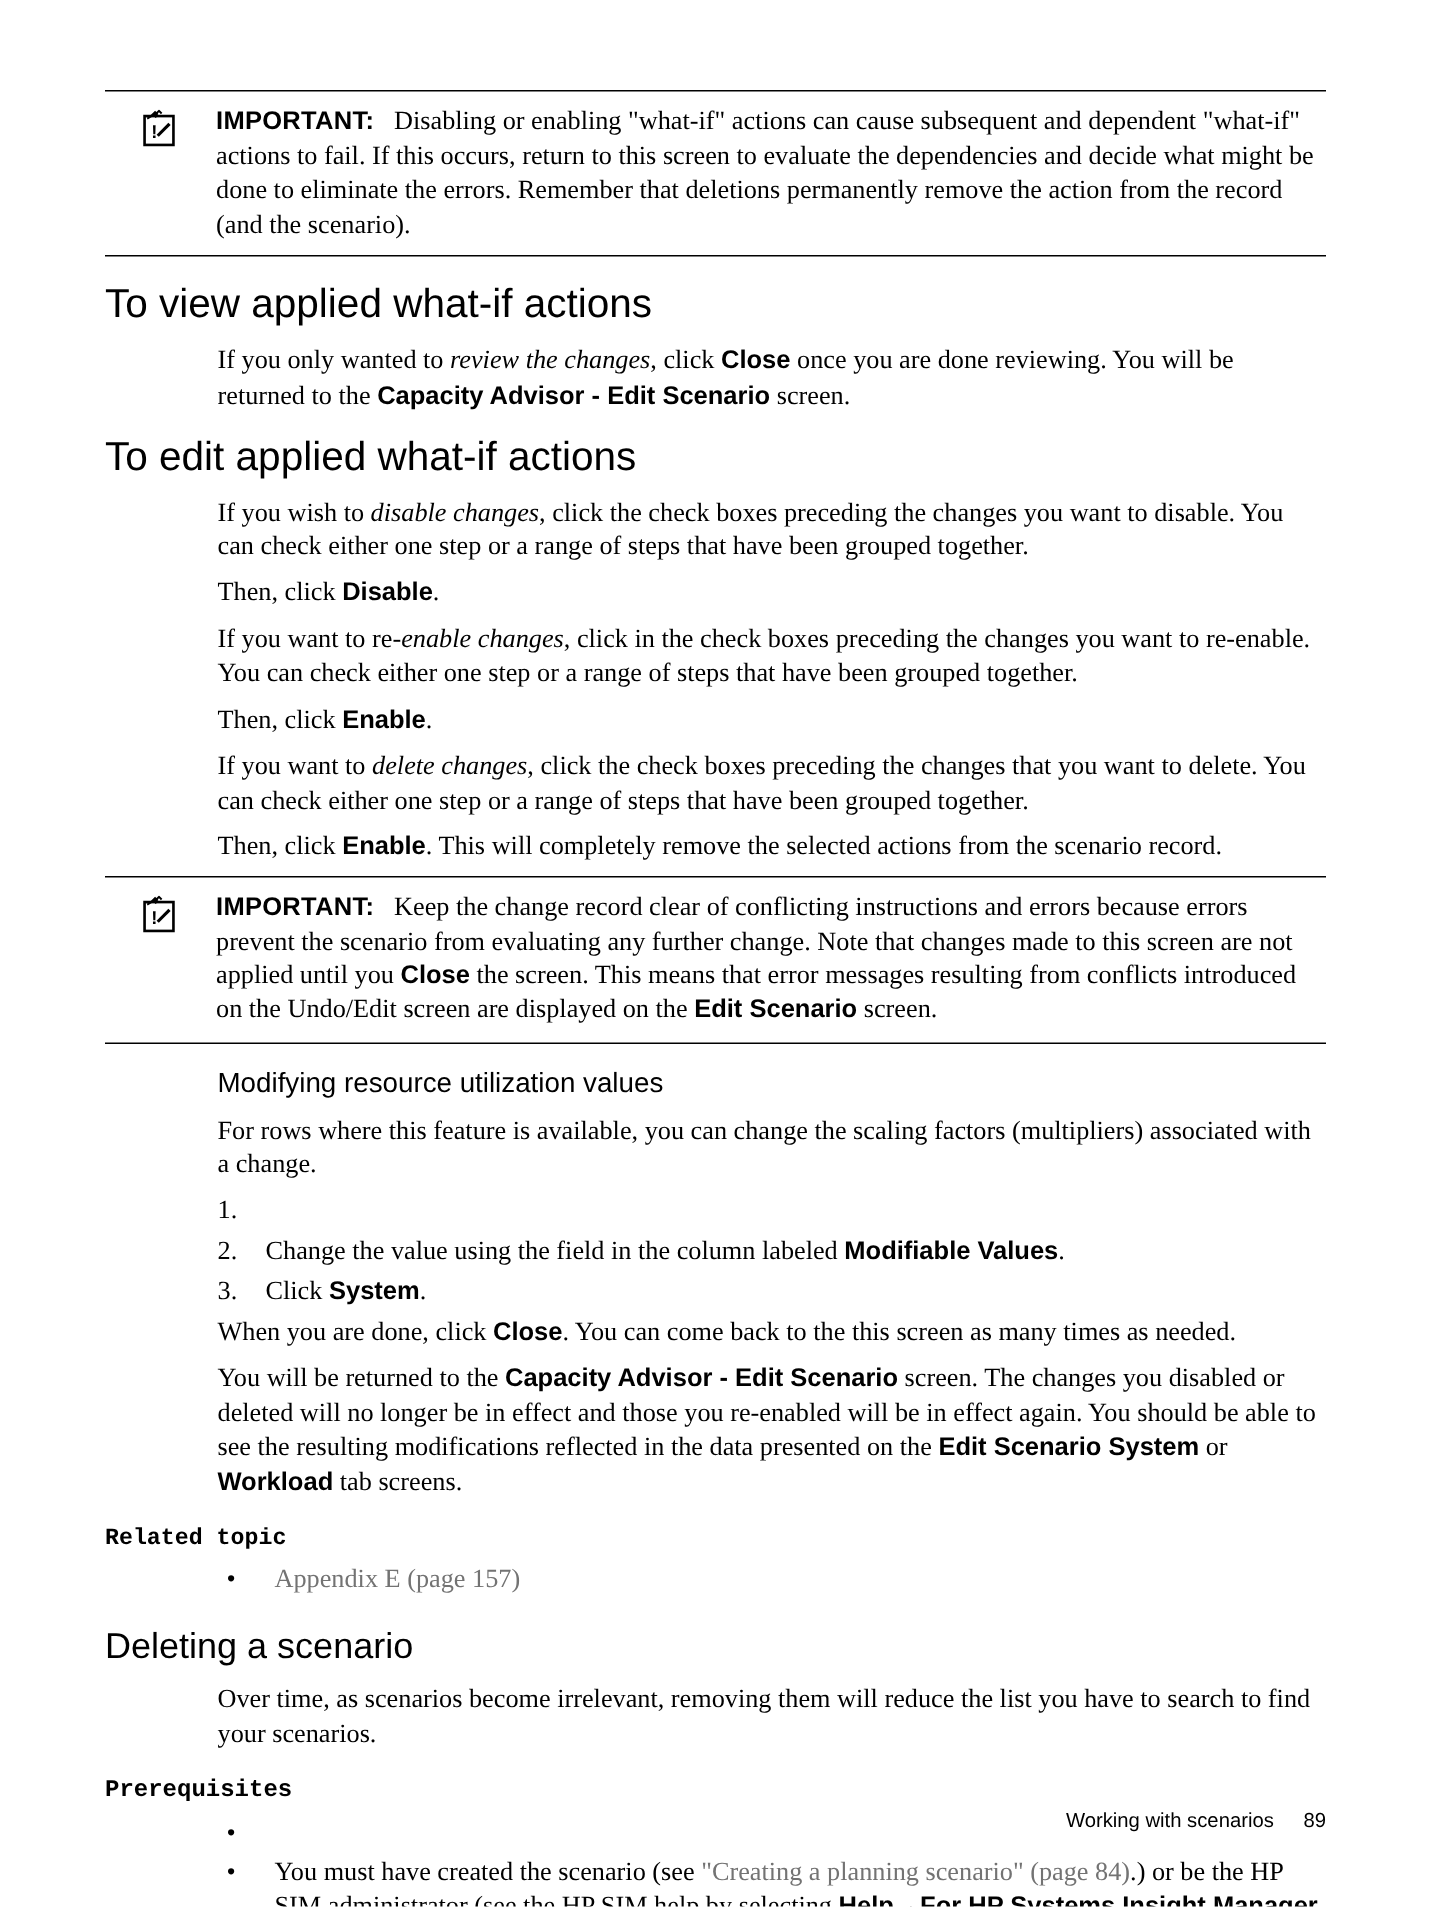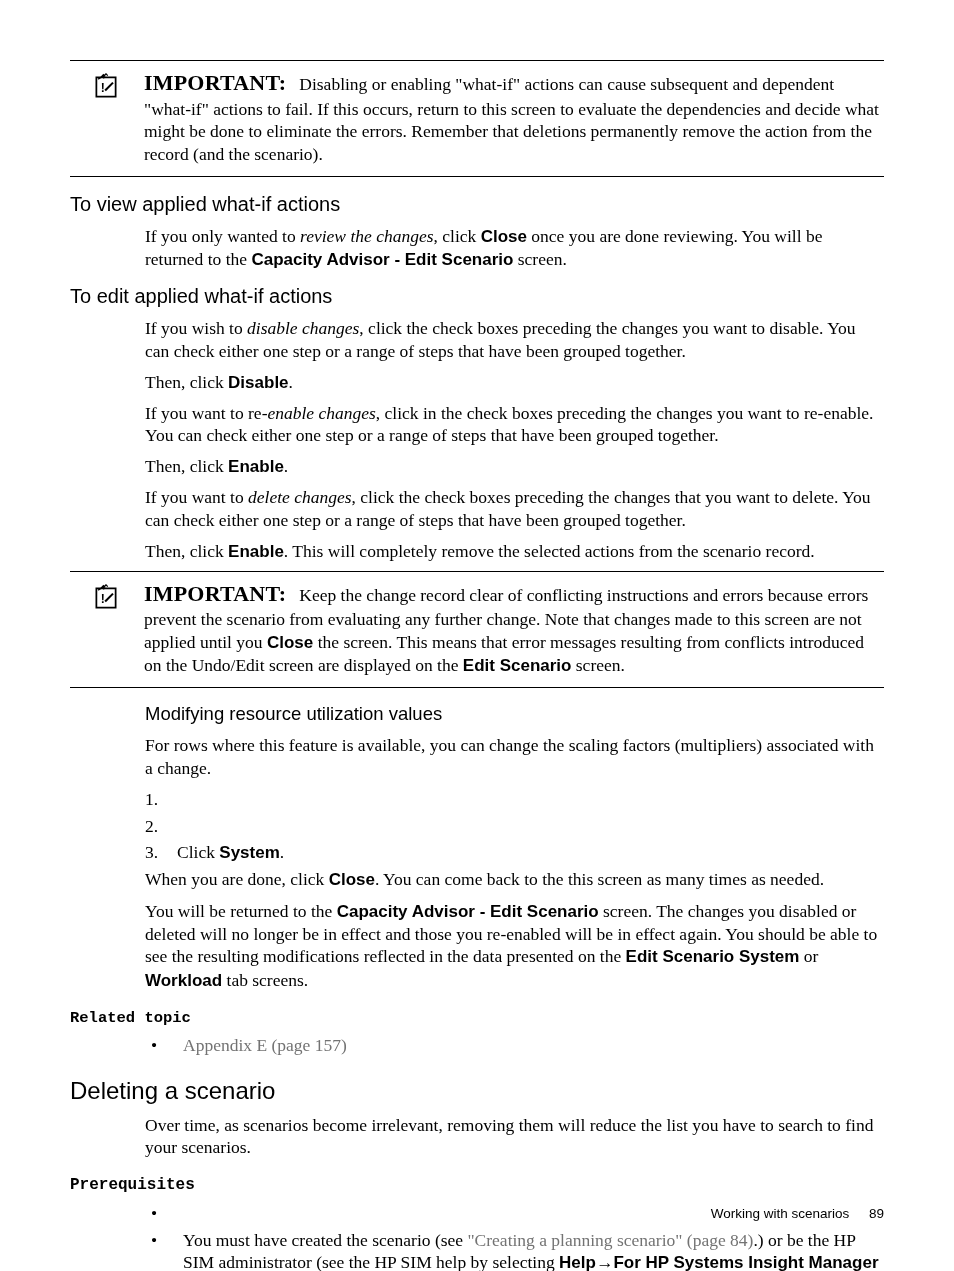--- a/index.html
+++ b/index.html
@@ -28,29 +28,29 @@
   .important-wrap .icon-col {
     width: 52px;
     flex: 0 0 52px;
     padding-left: 22px;
     padding-top: 4px;
   }
   .important-wrap .text-col {
     flex: 1 1 auto;
   }
   .imp-label {
-    font-family: Liberation Serif, serif;
+    font-family: Liberation Sans, sans-serif;
     font-weight: bold;
-    font-size: 22px;
+    font-size: 17px;
     letter-spacing: 0.2px;
   }
   h2.section {
     font-family: Arial, Helvetica, sans-serif;
     font-weight: normal;
-    font-size: 20px;
+    font-size: 27px;
     letter-spacing: 0px;
     margin: 12px 0 8px 0;
     font-stretch: condensed;
   }
   h3.subsection {
     font-family: Arial, Helvetica, sans-serif;
     font-weight: normal;
     font-size: 18.5px;
     margin: 14px 0 8px 0;
     margin-left: 75px;
@@ -182,20 +182,21 @@
 
 <h3 class="subsection">Modifying resource utilization values</h3>
 <p class="indent1">For rows where this feature is available, you can change the scaling factors (multipliers) associated with a change.</p>
 
 <ol class="indent1">
   <li>
       <span class="num">1.</span>
     </li>
   <li>
       <span class="num">2.</span>
+      <span><span>Change the value using the field in the column labeled </span><span class="sans-bold">Modifiable Values</span>.</span>
     </li>
   <li>
       <span class="num">3.</span>
       <span><span>Click </span><span class="sans-bold">System</span>.</span>
     </li>
 </ol>
 
 <p class="indent1">
   <span>When you are done, click </span><span class="sans-bold">Close</span><span>. You can come back to the this screen as many times as needed.</span>
 </p>

